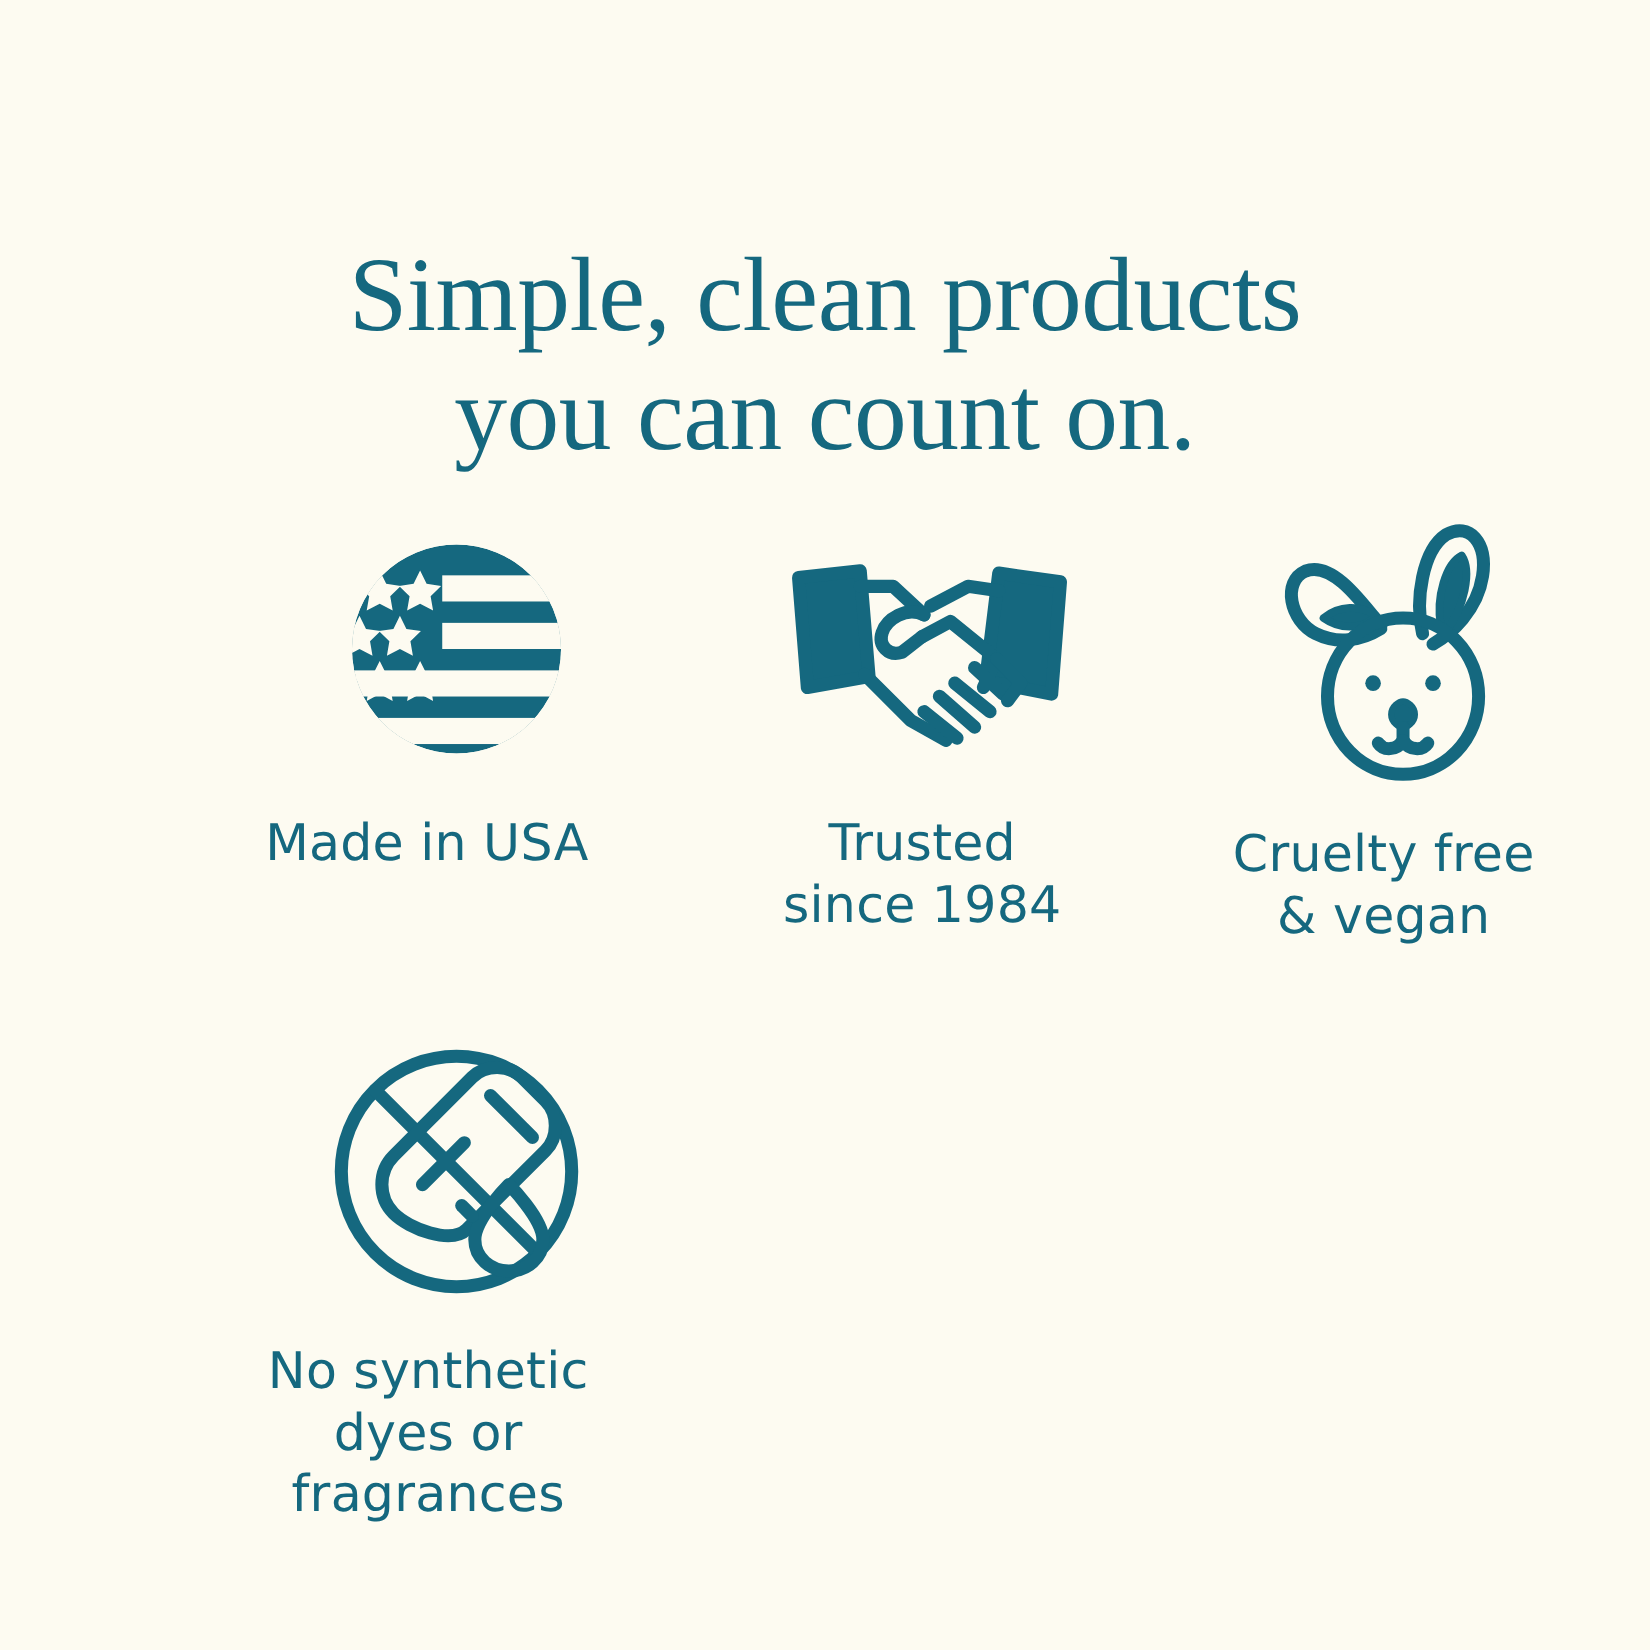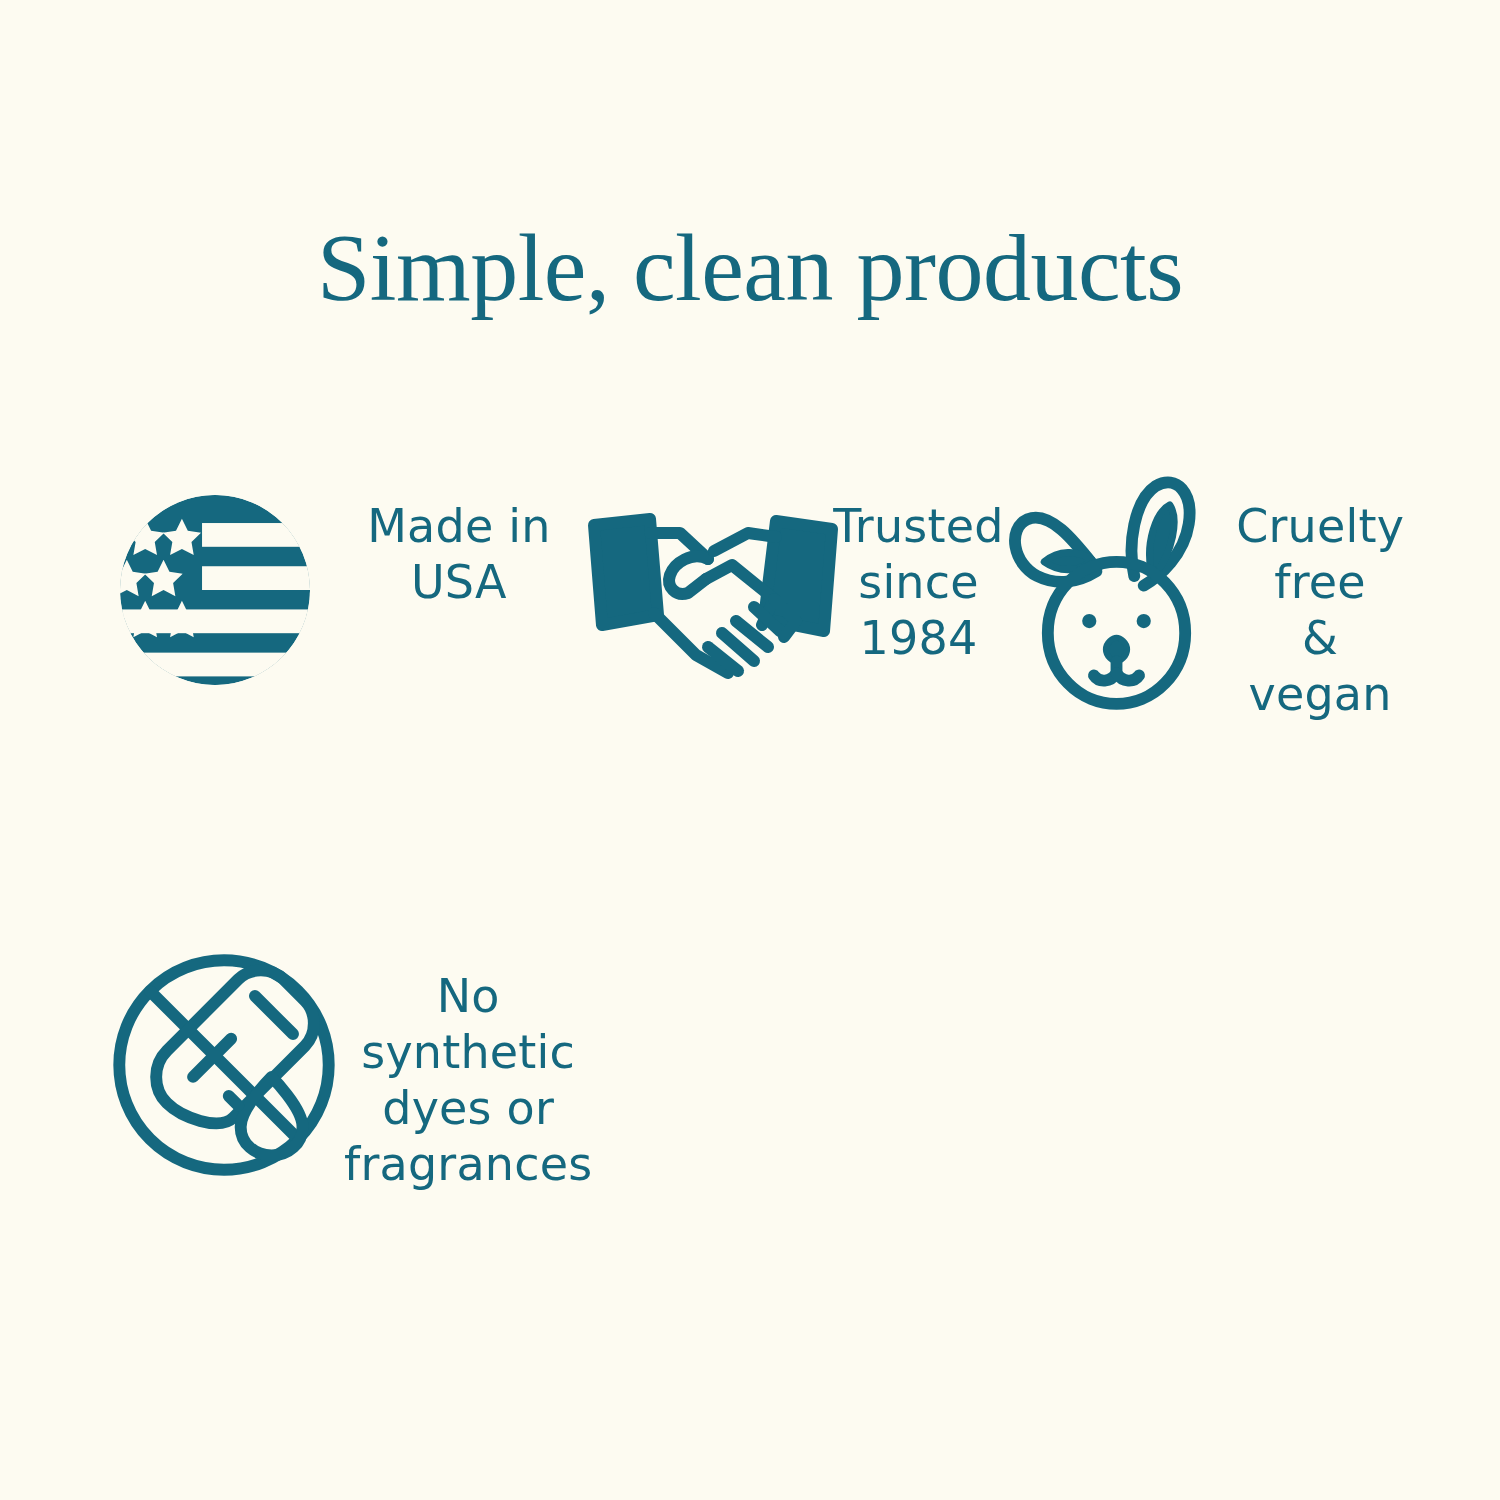--- a/index.html
+++ b/index.html
@@ -49,22 +49,22 @@
     left: 105px;
     width: 1290px;
     display: grid;
     grid-template-columns: repeat(3, 1fr);
     grid-template-rows: 470px 470px;
     column-gap: 0px;
   }
 
   .badge {
     display: flex;
-    flex-direction: row;
-    align-items: flex-start;
+    flex-direction: column;
+    align-items: flex-end;
   }
 
   .badge-icon {
     width: 240px;
     height: 240px;
     display: flex;
     align-items: center;
     justify-content: center;
   }
   .badge-icon svg {
@@ -87,20 +87,21 @@
   
   .row2 .badge-icon { height: 250px; }
 </style>
 </head>
 <body>
 
 <div class="page">
 
   <h1 class="headline">
     <span class="line">Simple, clean products</span>
+    <span class="line">you can count on.</span>
   </h1>
 
   <div class="grid">
 
     <div class="badge">
       <div class="badge-icon">
         <svg width="216" height="216" viewBox="0 0 200 200" aria-hidden="true">
           <defs>
             <clipPath id="flagClip">
               <circle cx="100" cy="100" r="88"></circle>

